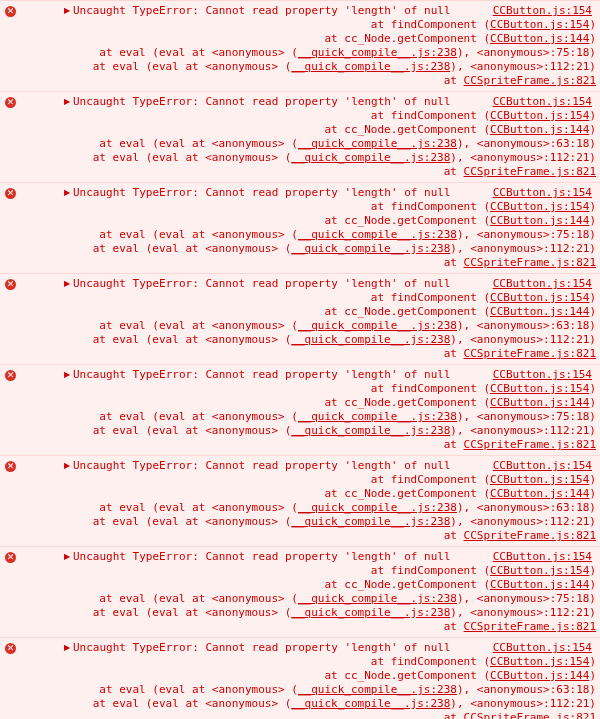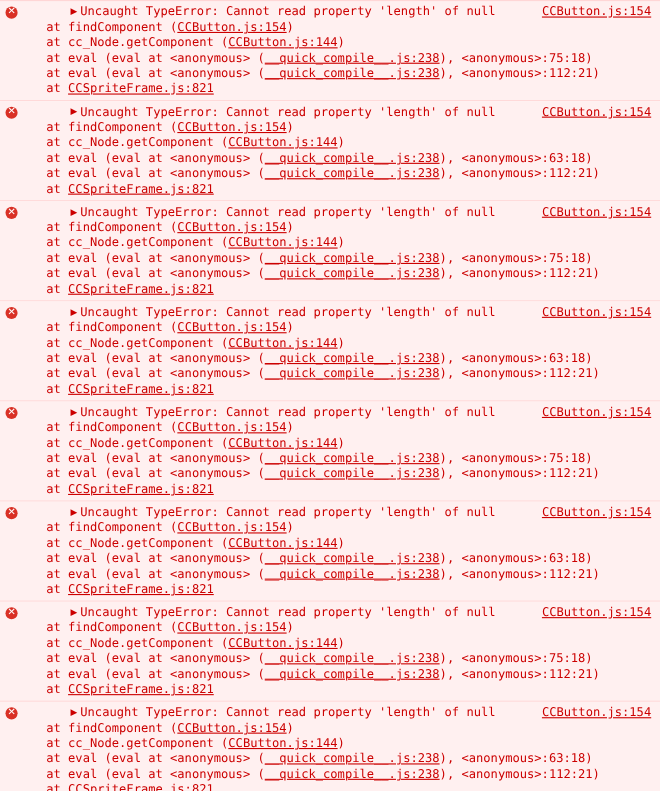--- a/index.html
+++ b/index.html
@@ -76,20 +76,21 @@
   .stack {
     margin: 0;
     padding: 0;
     list-style: none;
   }
   .stack li {
     line-height: 14px;
     white-space: nowrap;
     padding-left: 20px;
     color: #cc0000;
+    text-align: right;
   }
   .lnk {
     color: #cc0000;
     text-decoration: underline;
   }
   .at {
     color: #cc0000;
   }
 </style>
 </head>

